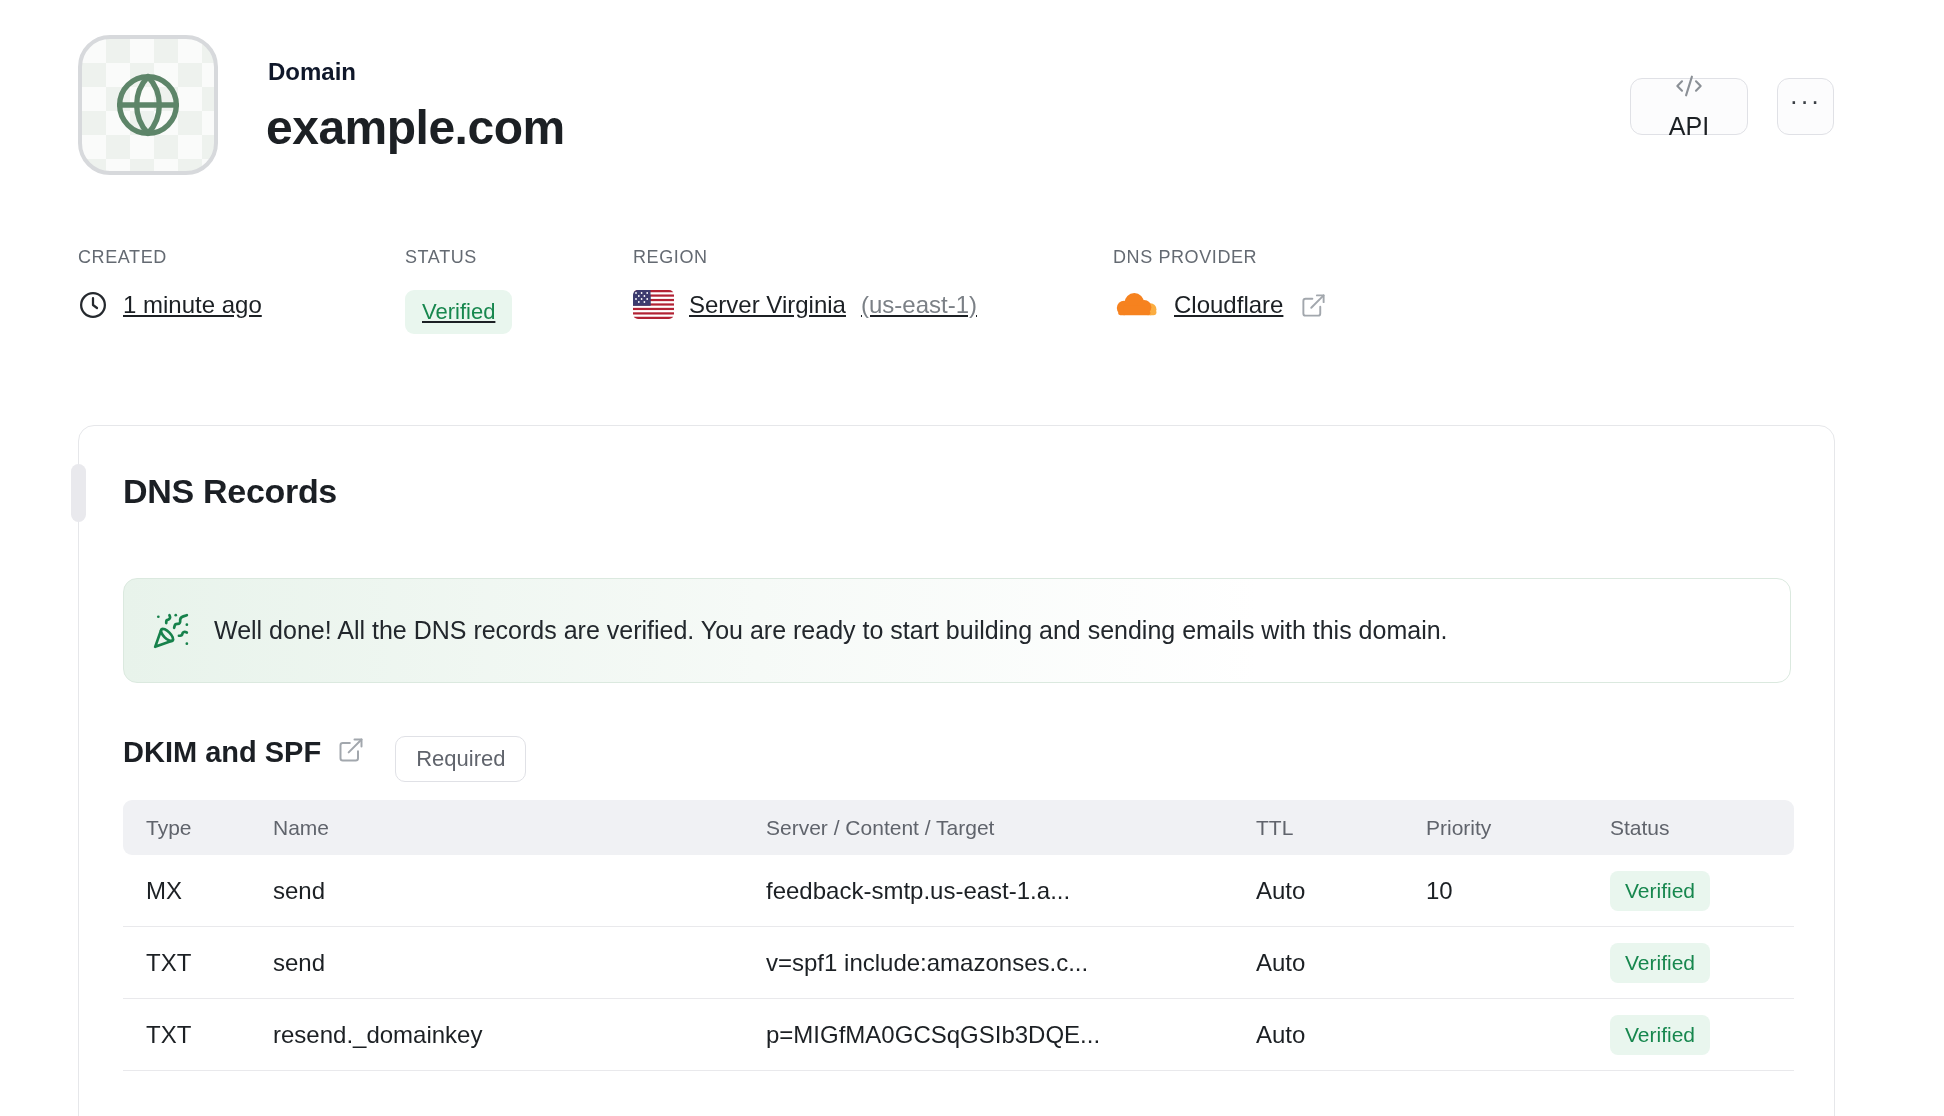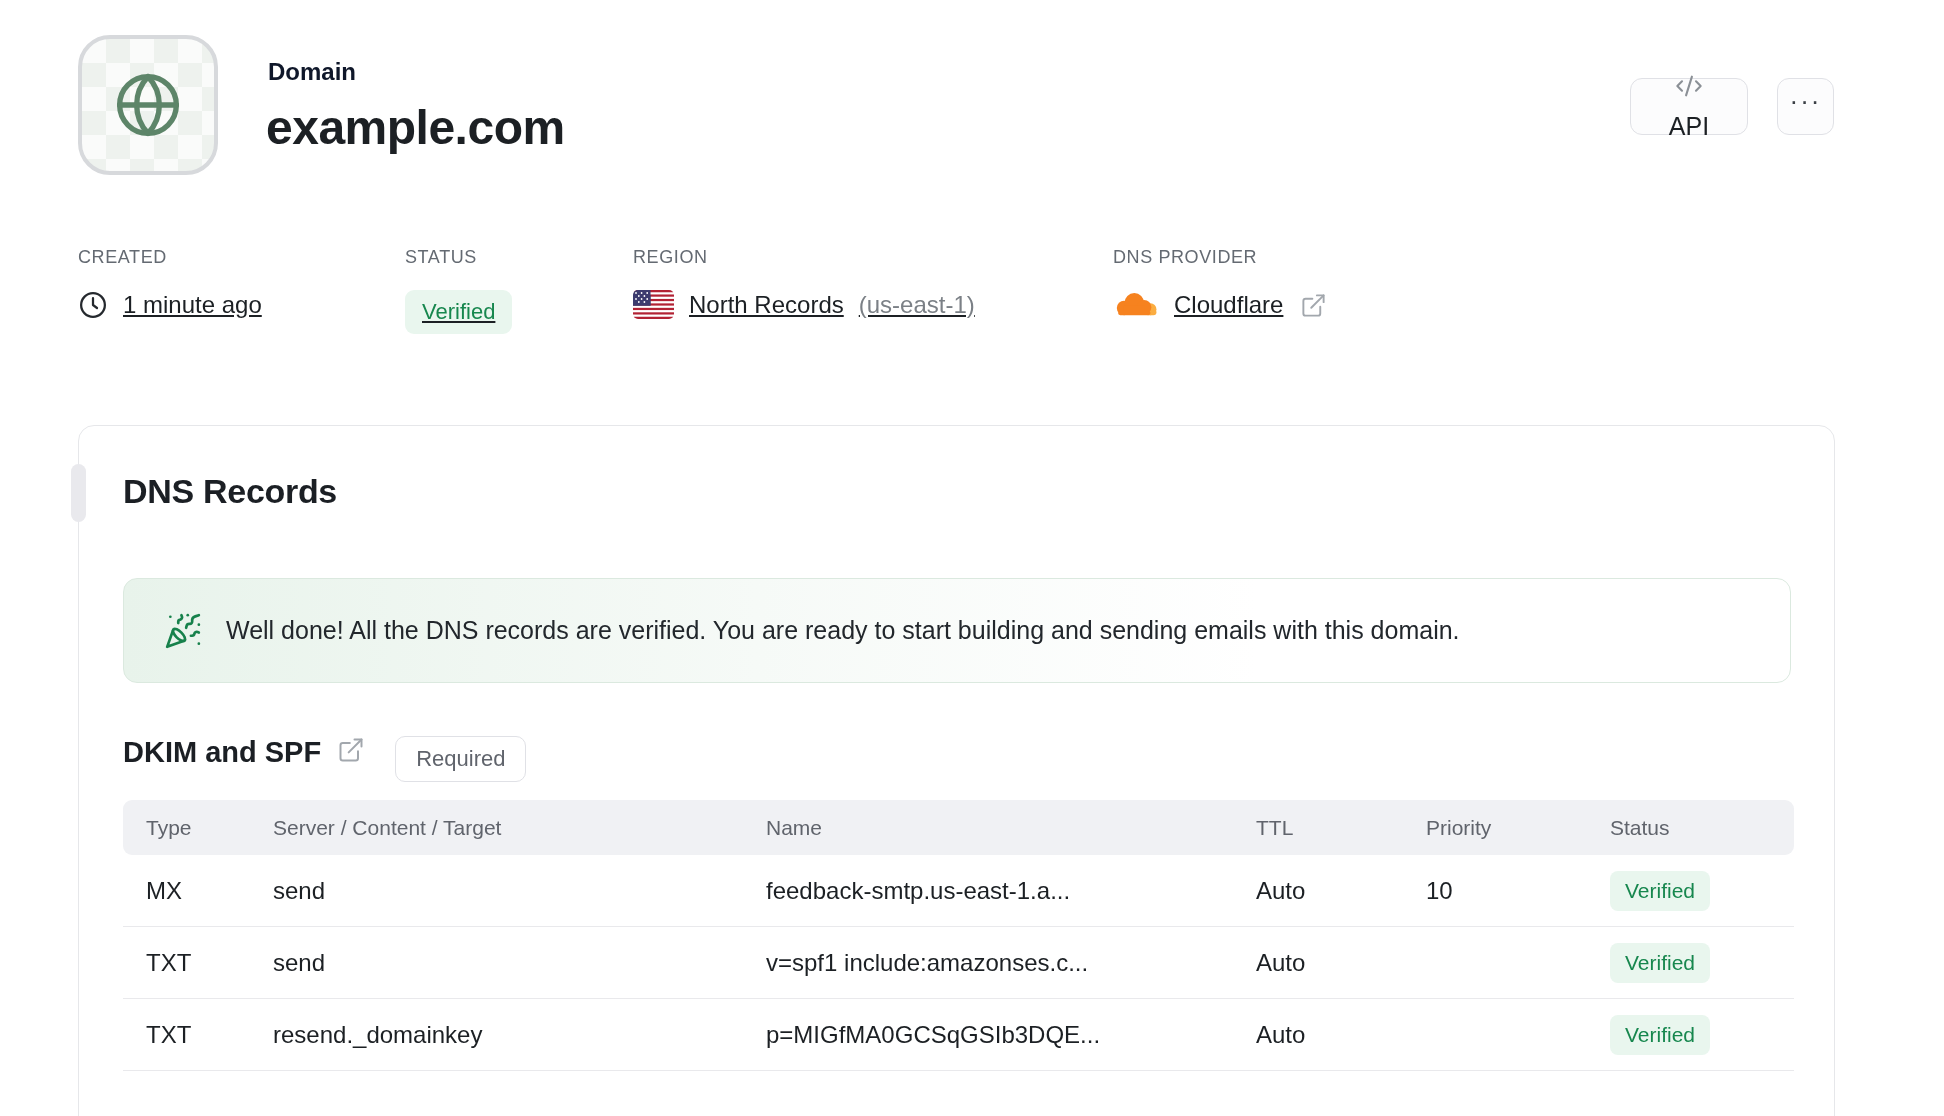--- a/index.html
+++ b/index.html
@@ -41,21 +41,21 @@
     position:absolute; left:78px; top:425px; width:1757px; height:1050px;
     background:#fff; border:1px solid #e6e7ea; border-radius:16px;
   }
   .card-pill { position:absolute; left:-8px; top:38px; width:15px; height:58px; background:#e9e9ed; border-radius:8px; }
   .card-title { position:absolute; left:44px; top:46px; font-size:34px; font-weight:700; color:#1b1f24; letter-spacing:-0.3px; }
 
   .banner {
     position:absolute; left:44px; top:152px; width:1668px; height:105px;
     border:1px solid #dbe9df; border-radius:14px;
     background:linear-gradient(to right, #e8f3eb 0%, #f6faf7 38%, #ffffff 68%);
-    display:flex; align-items:center; padding-left:40px; gap:24px;
+    display:flex; align-items:center; padding-left:28px; gap:24px;
   }
   .banner-text { font-size:25px; color:#22272c; }
 
   .section-head { position:absolute; left:44px; top:310px; display:flex; align-items:flex-start; }
   .section-title { font-size:29px; font-weight:700; color:#1b1f24; }
   .section-head .ext-icon { margin-left:16px; }
   .required-badge {
     margin-left:30px; border:1px solid #e0e1e6; border-radius:10px; background:#fff;
     padding:9px 20px; font-size:22px; color:#60646c;
   }
@@ -148,21 +148,21 @@
             <circle cx="5.8" cy="6" r="0.9"></circle>
               <circle cx="11.4" cy="6" r="0.9"></circle>
             <circle cx="3" cy="9" r="0.9"></circle>
               <circle cx="8.6" cy="9" r="0.9"></circle>
               <circle cx="14.2" cy="9" r="0.9"></circle>
             <circle cx="5.8" cy="12" r="0.9"></circle>
               <circle cx="11.4" cy="12" r="0.9"></circle>
           </g>
         </svg>
       </span>
-      <span>North Records</span>
+      <span>Server Virginia</span>
       <span class="meta-muted">(us-east-1)</span>
     </div>
   </div>
 
   <div class="meta-group" style="left:1113px;">
     <div class="meta-label">DNS PROVIDER</div>
     <div class="meta-value">
       <span>
         <svg width="46" height="30" viewBox="0 0 54 32">
           <g fill="#fbad41">
@@ -218,22 +218,22 @@
           <path d="M15 3h6v6"></path>
             <path d="M10 14 21 3"></path>
         </svg>
       </span>
       <span class="required-badge">Required</span>
     </div>
 
     <div class="dns-table">
       <div class="tgrid thead">
         <div>Type</div>
+        <div>Name</div>
         <div>Server / Content / Target</div>
-        <div>Name</div>
         <div>TTL</div>
         <div>Priority</div>
         <div>Status</div>
       </div>
       <div id="dns-table-body">
   <div class="tgrid trow">
     <div>MX</div>
     <div>send</div>
     <div>feedback-smtp.us-east-1.a...</div>
     <div>Auto</div>

